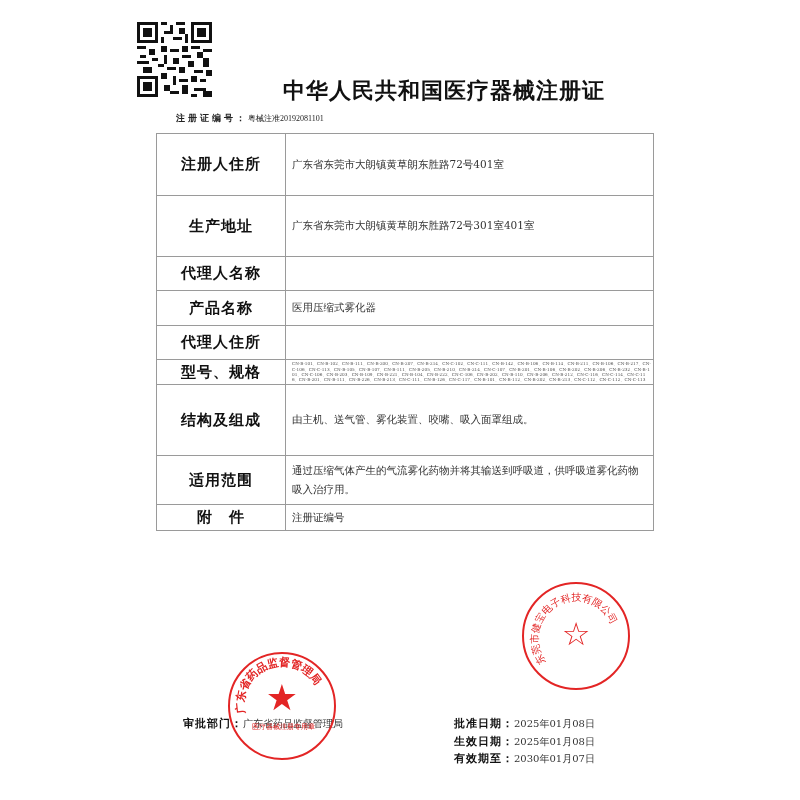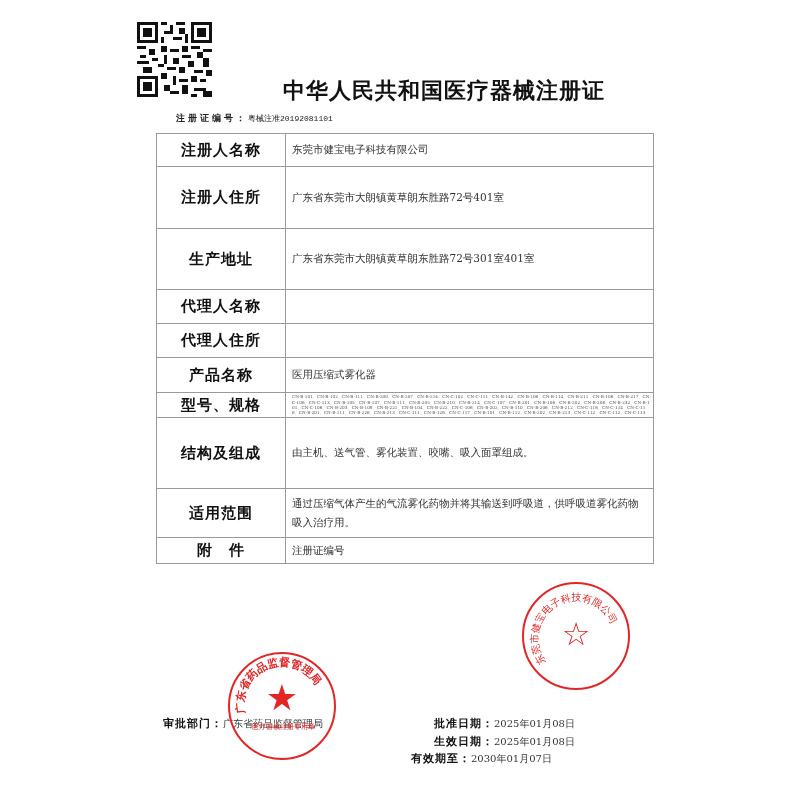--- a/index.html
+++ b/index.html
@@ -1,29 +1,29 @@
 <!DOCTYPE html>
 <html><head>
 <meta charset="utf-8">
 <style>
   html, body { margin: 0; padding: 0; background: #ffffff; }
   body { width: 800px; height: 800px; position: relative; overflow: hidden; font-family: "DejaVu Sans", sans-serif; color: #111; }
   .qr { position: absolute; left: 137px; top: 22px; width: 75px; height: 75px; }
   .title { position: absolute; left: 245px; top: 76px; width: 360px; text-align: right; font-size: 22px; font-weight: bold; letter-spacing: 1px; color: #111; }
   .reg-line { position: absolute; left: 176px; top: 112px; font-size: 9px; color: #222; }
   .reg-line .lbl { font-weight: bold; letter-spacing: 3px; }
-  .reg-line .val { font-family: Liberation Mono, monospace; font-size: 8px; }
+  .reg-line .val { font-family: Liberation Serif, serif; font-size: 8px; }
   table.cert { position: absolute; left: 156px; top: 133px; width: 498px; border-collapse: collapse; table-layout: fixed; }
   table.cert td { border: 1.5px solid #9a9a9a; padding: 0; vertical-align: middle; }
   td.lab { width: 128px; text-align: center; font-weight: bold; font-size: 15px; color: #111; letter-spacing: 1px; }
   td.val { padding-left: 6px !important; font-family: "DejaVu Serif", serif; font-size: 10.5px; color: #333; }
   td.val.small { font-size: 4.2px; line-height: 5.4px; color: #555; padding-right: 2px !important; word-break: break-all; }
   td.val.wrap { line-height: 19px; padding-right: 6px !important; }
   .footer { position: absolute; font-size: 11px; }
-  .footer .l { font-weight: bold; letter-spacing: 1px; color: #111; }
+  .footer .l { font-weight: bold; letter-spacing: 1px; color: #111; margin-left: 20px; }
   .footer .v { font-family: "DejaVu Serif", serif; font-size: 10px; color: #333; }
   .seal { position: absolute; border-radius: 50%; border: 2.5px solid #e32525; pointer-events: none; }
   .seal .ring-text { position: absolute; left: 0; top: 0; width: 100%; height: 100%; }
   .star { position: absolute; color: #e32525; text-align: center; }
   .seal-sub { position: absolute; color: #e32525; font-size: 7px; white-space: nowrap; }
 </style>
 </head>
 <body>
 
 <svg class="qr" viewBox="0 0 25 25" shape-rendering="crispEdges">
@@ -83,43 +83,39 @@
 </svg>
 
 <div class="title">中华人民共和国医疗器械注册证</div>
 
 <div class="reg-line">
   <span class="lbl">注册证编号：</span><span class="val">粤械注准20192081101</span>
 </div>
 
 <table class="cert">
   <tbody>
-      <tr style="height:33px">
-    <td class="lab">注册人名称</td>
-    <td class="val">东莞市健宝电子科技有限公司</td>
-  </tr>
   <tr style="height:62px">
     <td class="lab">注册人住所</td>
     <td class="val">广东省东莞市大朗镇黄草朗东胜路72号401室</td>
   </tr>
   <tr style="height:61px">
     <td class="lab">生产地址</td>
     <td class="val">广东省东莞市大朗镇黄草朗东胜路72号301室401室</td>
   </tr>
   <tr style="height:34px">
     <td class="lab">代理人名称</td>
     <td class="val"></td>
   </tr>
+  <tr style="height:35px">
+    <td class="lab">产品名称</td>
+    <td class="val">医用压缩式雾化器</td>
+  </tr>
   <tr style="height:34px">
     <td class="lab">代理人住所</td>
     <td class="val"></td>
-  </tr>
-  <tr style="height:35px">
-    <td class="lab">产品名称</td>
-    <td class="val">医用压缩式雾化器</td>
   </tr>
   <tr style="height:25px">
     <td class="lab">型号、规格</td>
     <td class="val small">CN-B-101、CN-B-102、CN-B-111、CN-B-200、CN-B-207、CN-B-214、CN-C-102、CN-C-111、CN-B-142、CN-B-106、CN-B-114、CN-B-211、CN-B-106、CN-B-217、CN-C-106、CN-C-113、CN-B-105、CN-B-107、CN-B-111、CN-B-205、CN-B-210、CN-B-214、CN-C-107、CN-B-201、CN-B-106、CN-B-202、CN-B-206、CN-B-232、CN-B-101、CN-C-106、CN-B-203、CN-B-109、CN-B-221、CN-B-104、CN-B-222、CN-C-106、CN-B-202、CN-B-110、CN-B-206、CN-B-212、CN-C-116、CN-C-114、CN-C-116、CN-B-201、CN-B-111、CN-B-226、CN-B-213、CN-C-111、CN-B-126、CN-C-117、CN-B-101、CN-B-112、CN-B-202、CN-B-213、CN-C-112、CN-C-112、CN-C-113</td>
   </tr>
   <tr style="height:71px">
     <td class="lab">结构及组成</td>
     <td class="val">由主机、送气管、雾化装置、咬嘴、吸入面罩组成。</td>
   </tr>
   <tr style="height:49px">
@@ -135,21 +131,21 @@
 
 <div class="footer" style="left:163px; top:716px;">
   <span class="l">审批部门：</span><span class="v">广东省药品监督管理局</span>
 </div>
 <div class="footer" style="left:434px; top:716px;">
   <span class="l">批准日期：</span><span class="v">2025年01月08日</span>
 </div>
 <div class="footer" style="left:434px; top:734px;">
   <span class="l">生效日期：</span><span class="v">2025年01月08日</span>
 </div>
-<div class="footer" style="left:411px; top:751px;">
+<div class="footer" style="left:434px; top:751px;">
   <span class="l">有效期至：</span><span class="v">2030年01月07日</span>
 </div>
 
 <div class="seal" style="left:228px; top:652px; width:104px; height:104px;">
   <svg class="ring-text" viewBox="0 0 104 104">
     <defs>
         <path id="gArc" d="M 16 62 A 38 38 0 1 1 88 62"></path>
       </defs>
     <text font-size="11" fill="#e32525" font-family="DejaVu Sans, sans-serif" font-weight="bold">
       <textPath href="#gArc" startOffset="2%">广东省药品监督管理局</textPath>

